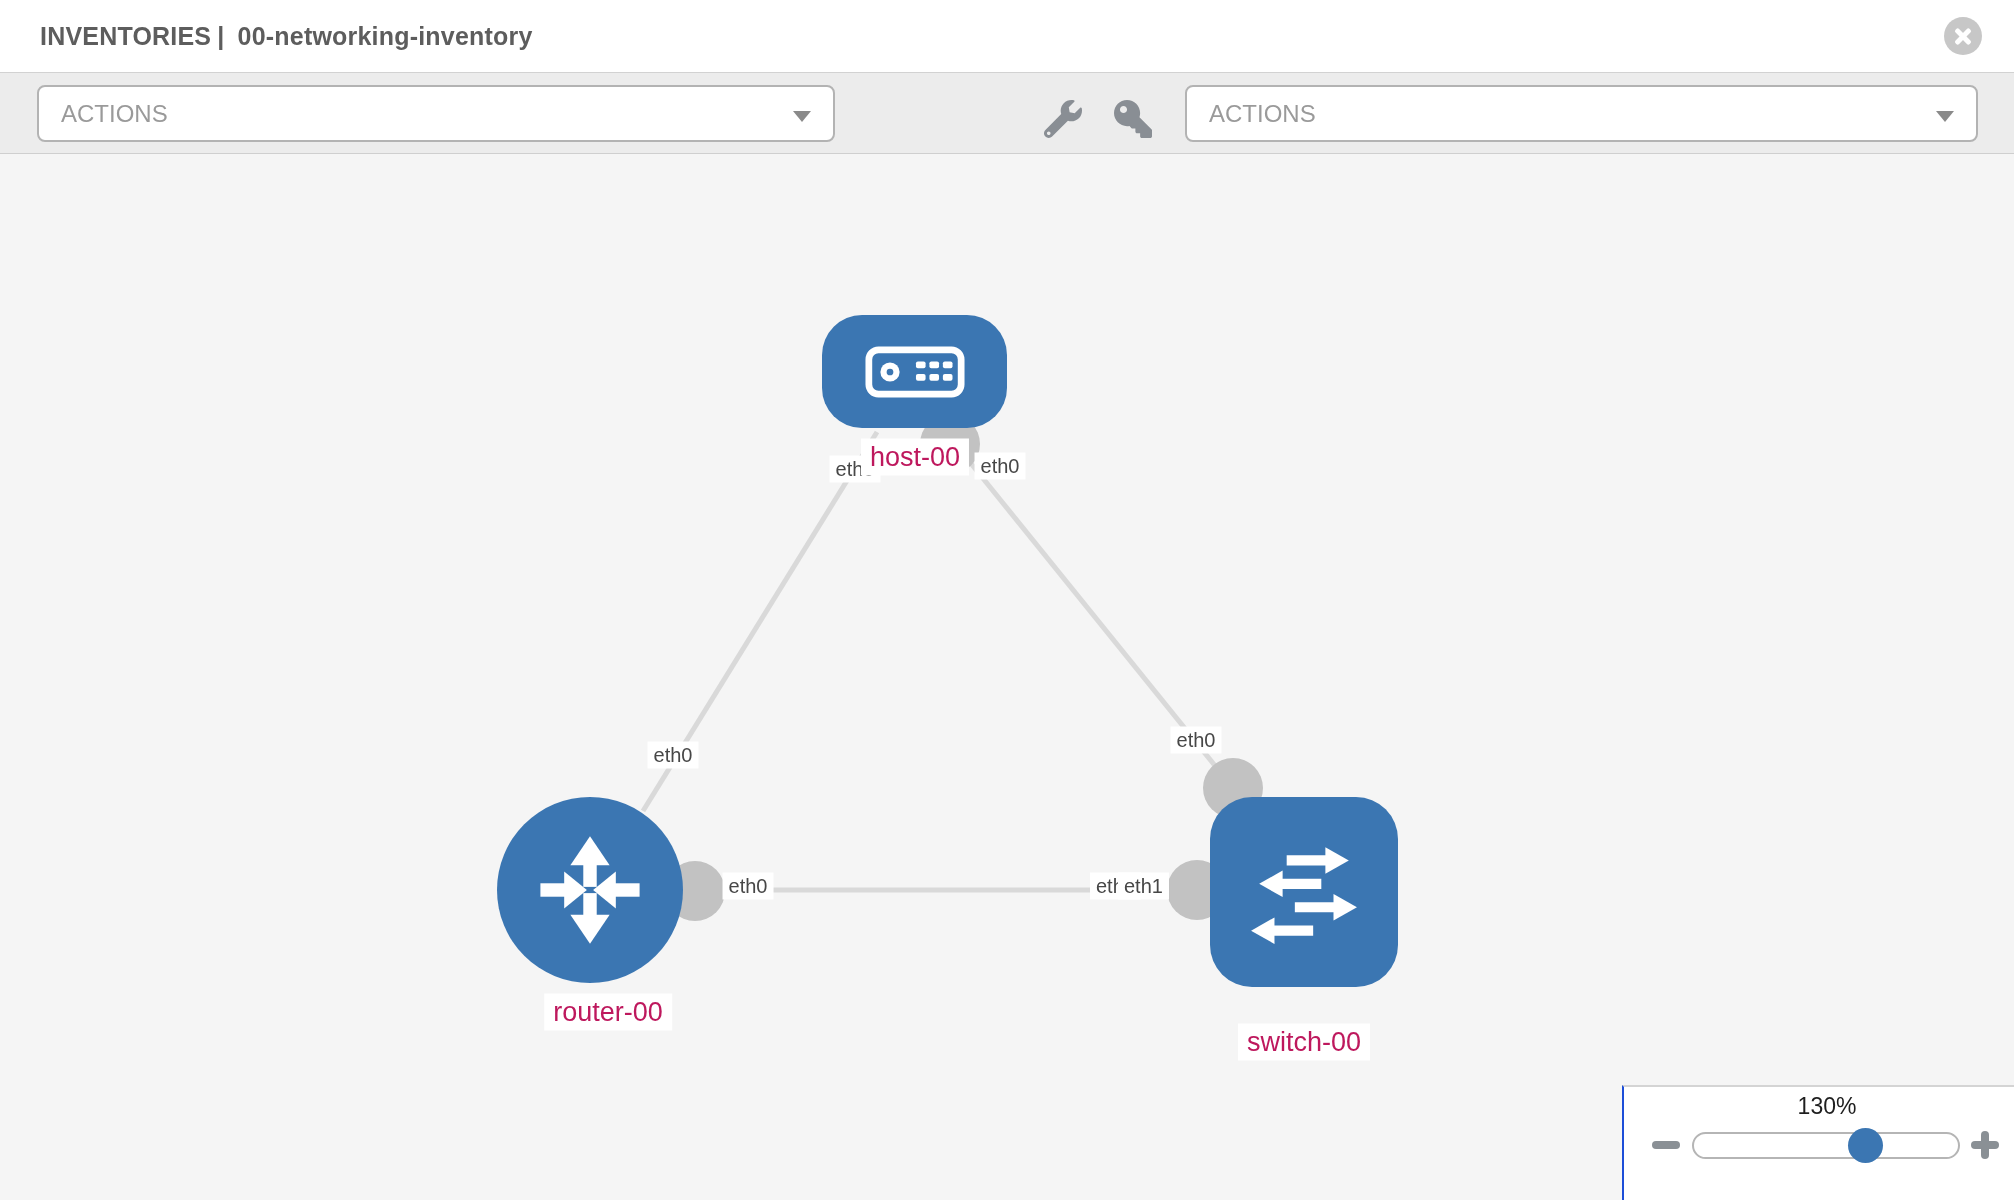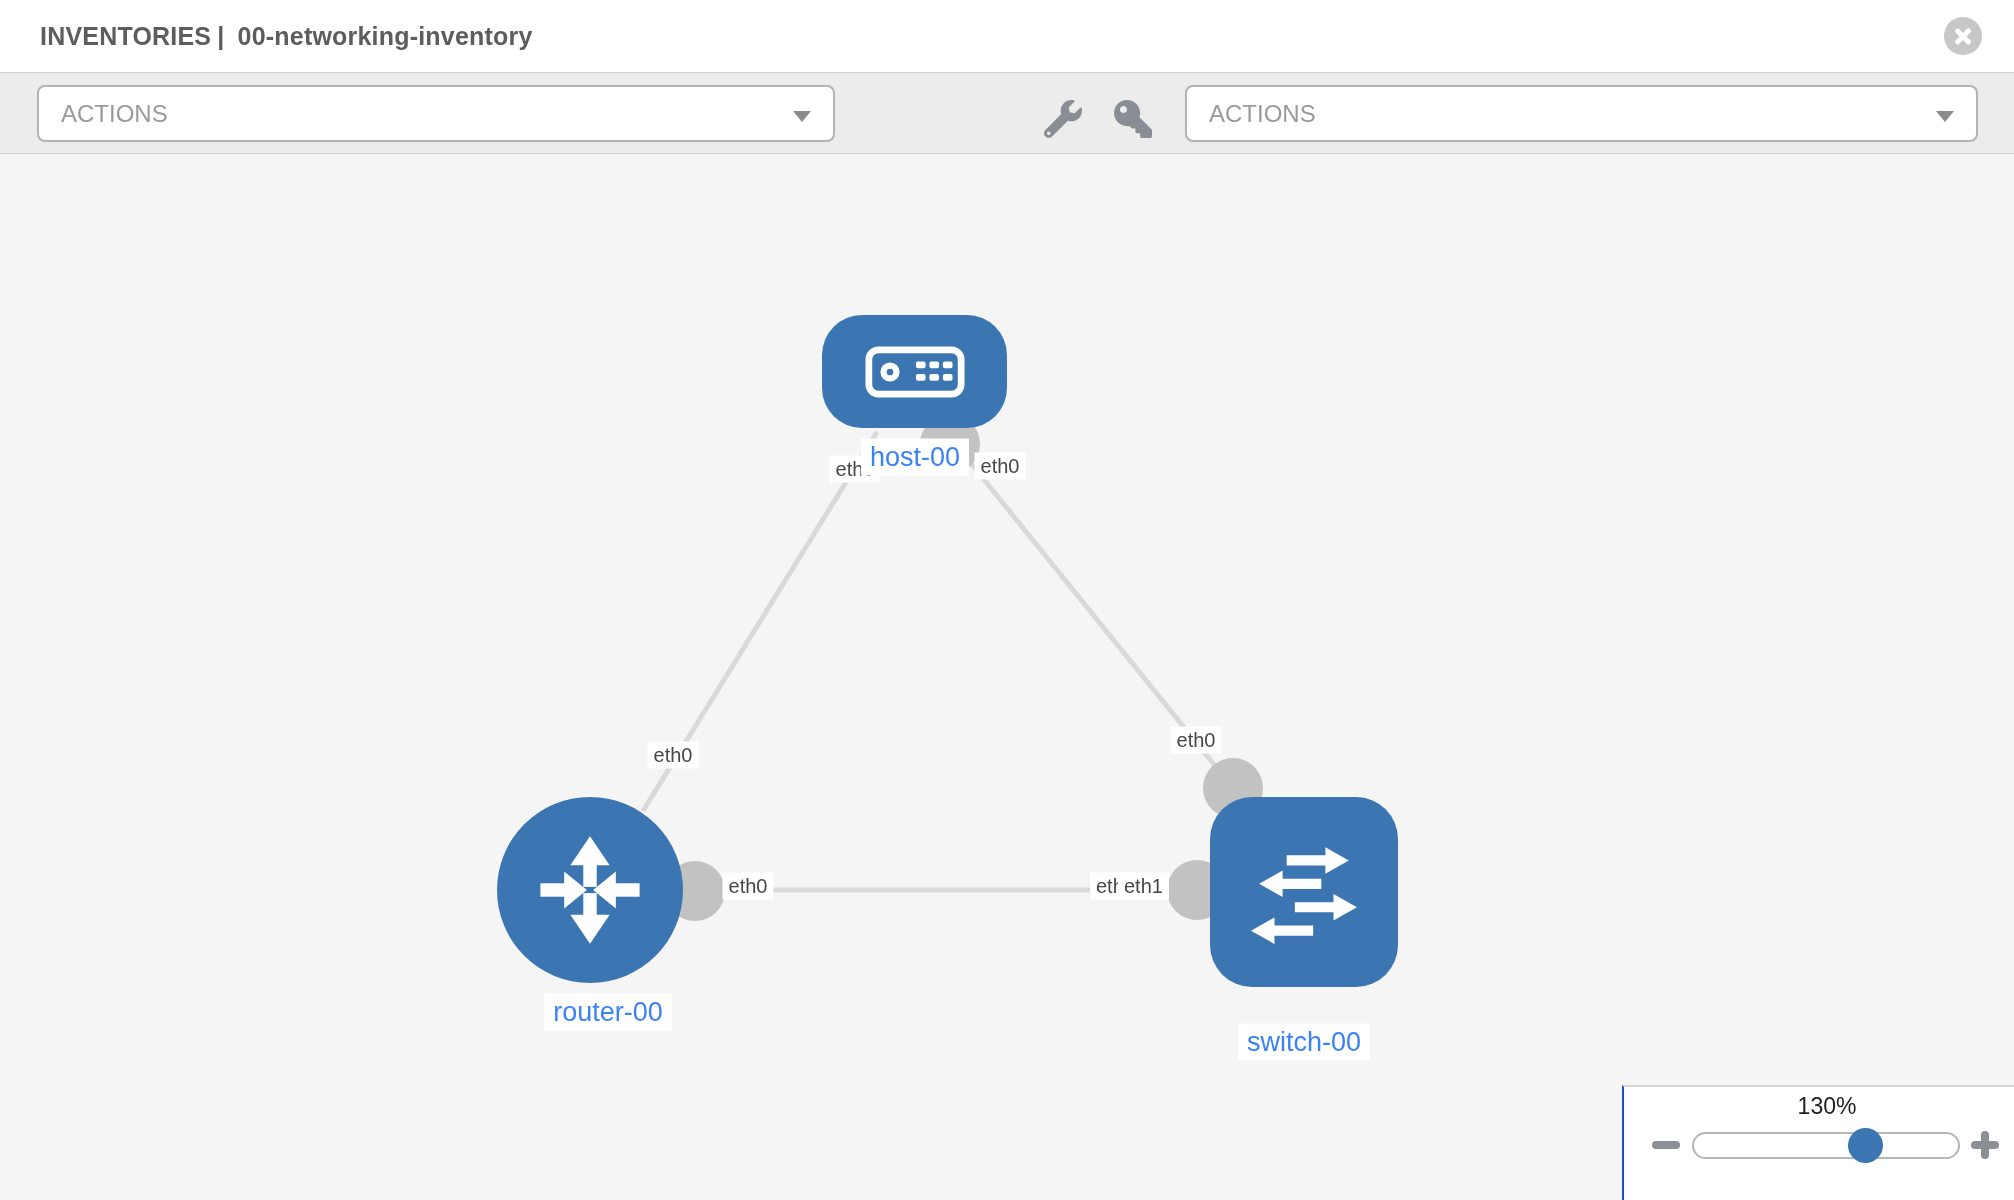--- a/index.html
+++ b/index.html
@@ -37,21 +37,21 @@
   
   .canvas { position:absolute; left:0; top:154px; width:2014px; height:1046px; background:#f5f5f5; }
   .net-svg { position:absolute; left:0; top:0; width:2014px; height:1046px; }
 
   .node { position:absolute; background:#3b76b2; display:flex; align-items:center; justify-content:center; cursor:pointer; }
   .node svg { display:block; }
   .node-host   { left:822px;  top:161px; width:185px; height:113px; border-radius:40px; }
   .node-router { left:497px;  top:643px; width:186px; height:186px; border-radius:50%; }
   .node-switch { left:1210px; top:643px; width:188px; height:190px; border-radius:42px; }
 
-  .node-label { position:absolute; transform:translate(-50%,-50%); background:#ffffff; color:#3b82f6;
+  .node-label { position:absolute; transform:translate(-50%,-50%); background:#ffffff; color:#be185d;
                 font-size:27px; padding:3px 9px; white-space:nowrap; z-index:6;text-align:center; }
   .iface-label { position:absolute; transform:translate(-50%,-50%); background:#ffffff; color:#474747;
                  font-size:20px; padding:2px 6px; white-space:nowrap; z-index:5; }
   .iface-label.anchor-left { transform:translate(0,-50%); }
 
   
   .zoom-panel { position:absolute; left:1622px; top:1085px; width:392px; height:115px; background:#ffffff;
                 border-left:2px solid #1d4ed8; border-top:2px solid #d4d4d4; z-index:10; }
   .zoom-level { position:absolute; left:203px; top:6px; transform:translateX(-50%);
                 font-size:23px; color:#1e1e1e; }

